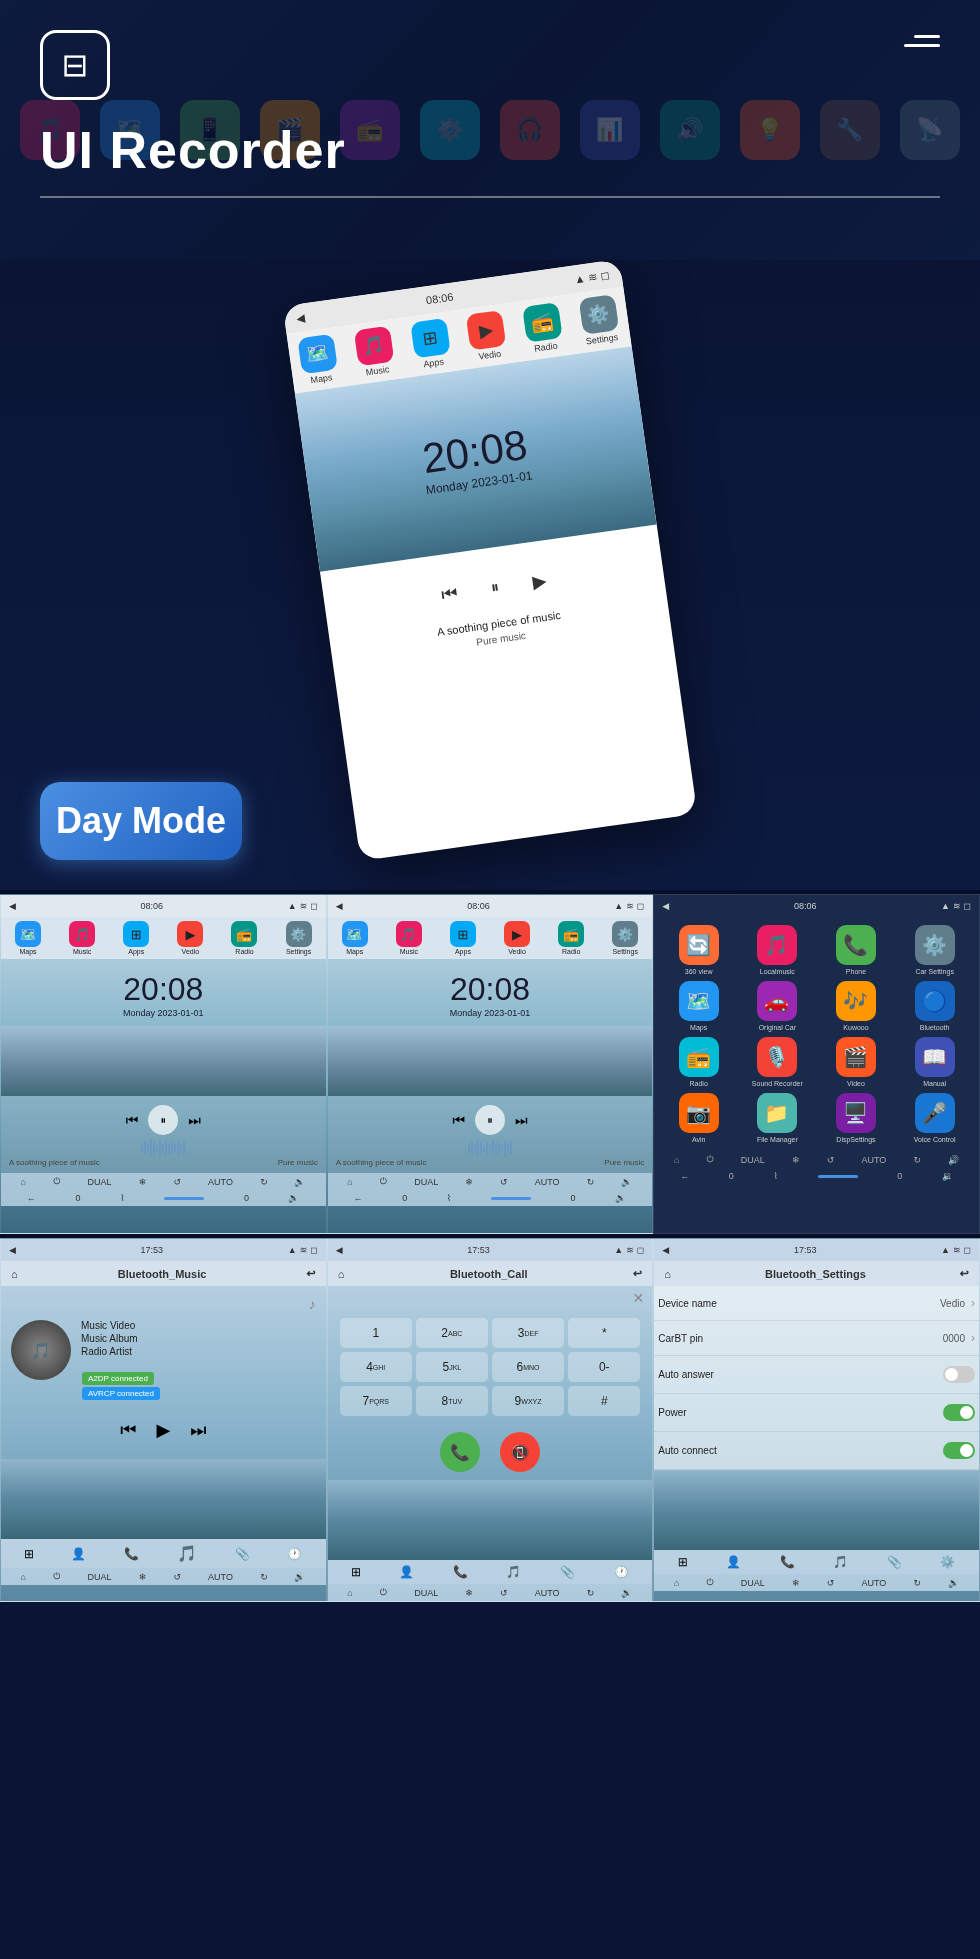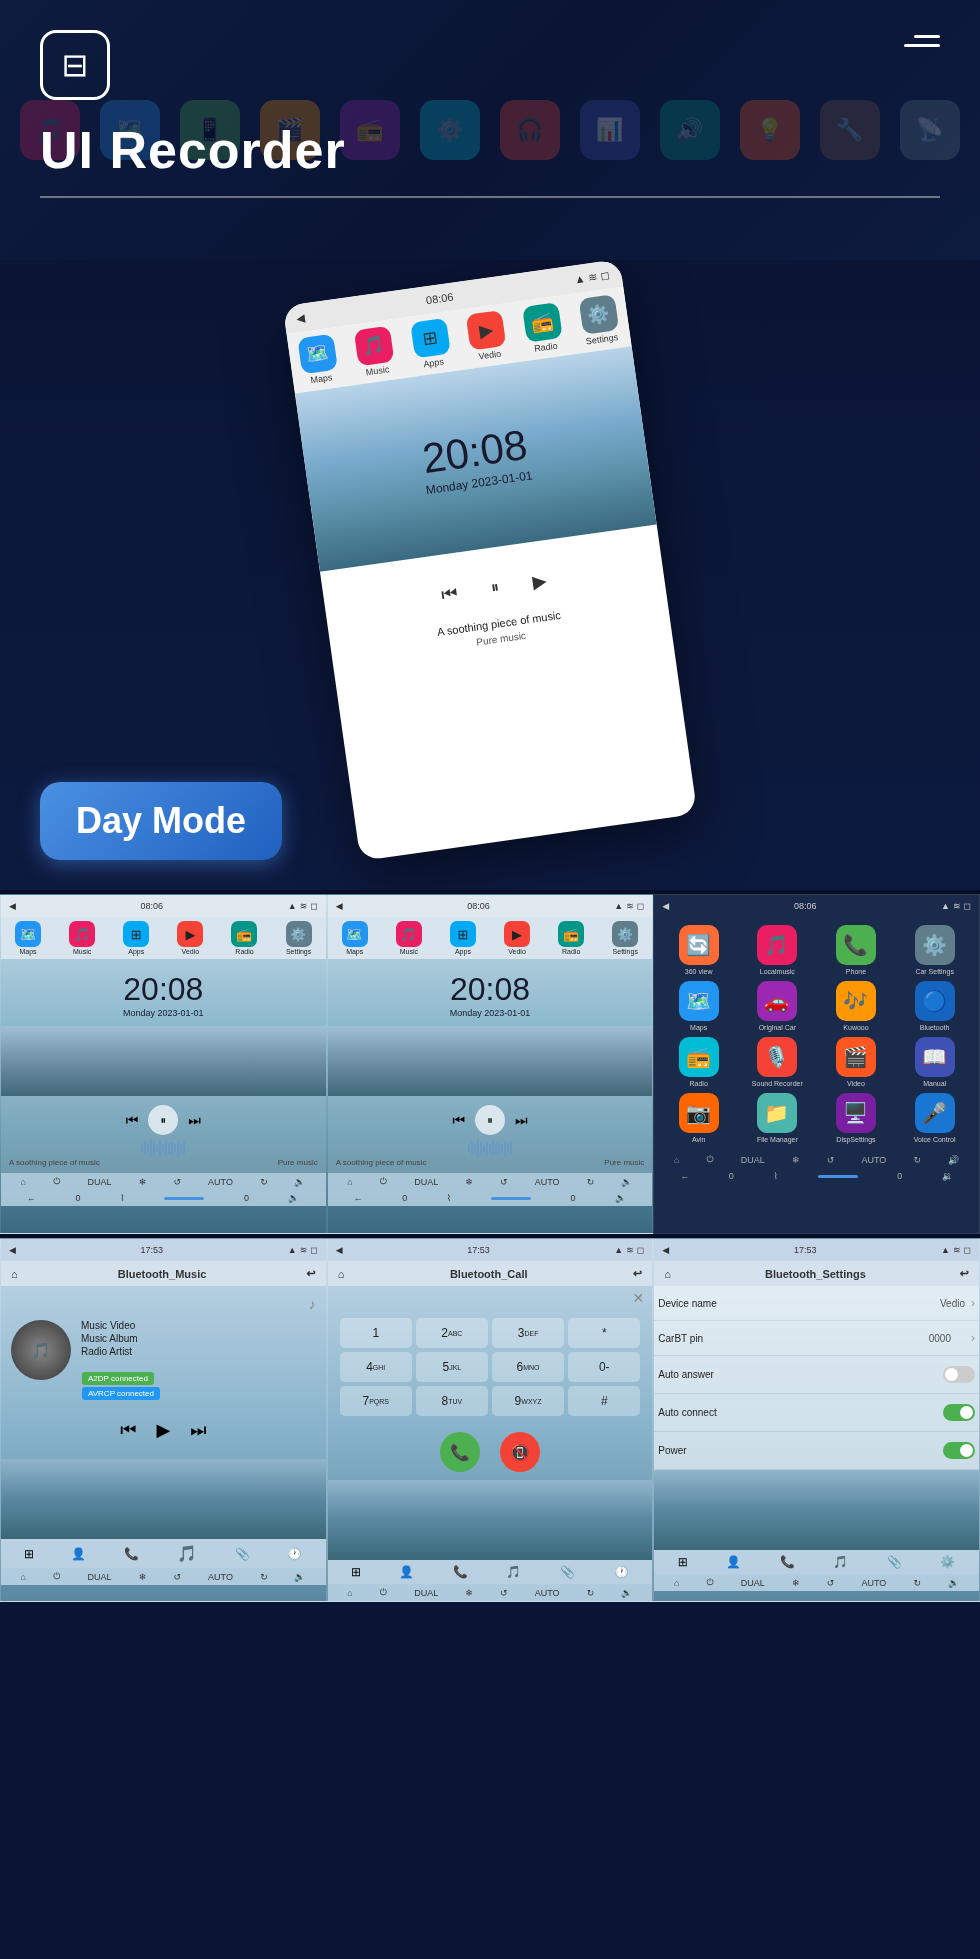--- a/index.html
+++ b/index.html
@@ -86,21 +86,21 @@
       width: 100%;
       height: 630px;
       background: linear-gradient(180deg, #0a1535 0%, #0d1a40 100%);
       overflow: hidden;
     }
     .day-mode-badge {
       position: absolute;
       bottom: 30px; left: 40px;
       background: linear-gradient(135deg, #4a90e2, #2060c0);
       border-radius: 20px;
-      padding: 18px 36px;
+      padding: 18px 16px;
       color: white;
       font-size: 36px;
       font-weight: 900;
       z-index: 10;
       box-shadow: 0 4px 20px rgba(74,144,226,0.5);
     }
 
     
     .main-mockup {
       position: absolute;
@@ -989,35 +989,35 @@
     <div class="bt-settings-content">
       <div class="bt-setting-row">
         <span class="bt-setting-label">Device name</span>
         <div style="display:flex;align-items:center;gap:6px;">
           <span class="bt-setting-value">Vedio</span>
           <span class="bt-chevron">›</span>
         </div>
       </div>
       <div class="bt-setting-row">
         <span class="bt-setting-label">CarBT pin</span>
-        <div style="display:flex;align-items:center;gap:20px;">
+        <div style="display:flex;align-items:center;gap:6px;">
           <span class="bt-setting-value">0000</span>
           <span class="bt-chevron">›</span>
         </div>
       </div>
       <div class="bt-setting-row">
         <span class="bt-setting-label">Auto answer</span>
         <div class="toggle toggle-off"></div>
       </div>
       <div class="bt-setting-row">
+        <span class="bt-setting-label">Power</span>
+        <div class="toggle toggle-on"></div>
+      </div>
+      <div class="bt-setting-row">
         <span class="bt-setting-label">Auto connect</span>
-        <div class="toggle toggle-on"></div>
-      </div>
-      <div class="bt-setting-row">
-        <span class="bt-setting-label">Power</span>
         <div class="toggle toggle-on"></div>
       </div>
     </div>
     <div style="flex:1;background:linear-gradient(180deg,#90b5cc 0%,#5a88a0 50%,#3a6878 100%);min-height:80px;"></div>
     <div class="phone-bottom-icons">
       <span>⊞</span>
       <span>👤</span>
       <span>📞</span>
       <span>🎵</span>
       <span>📎</span>

